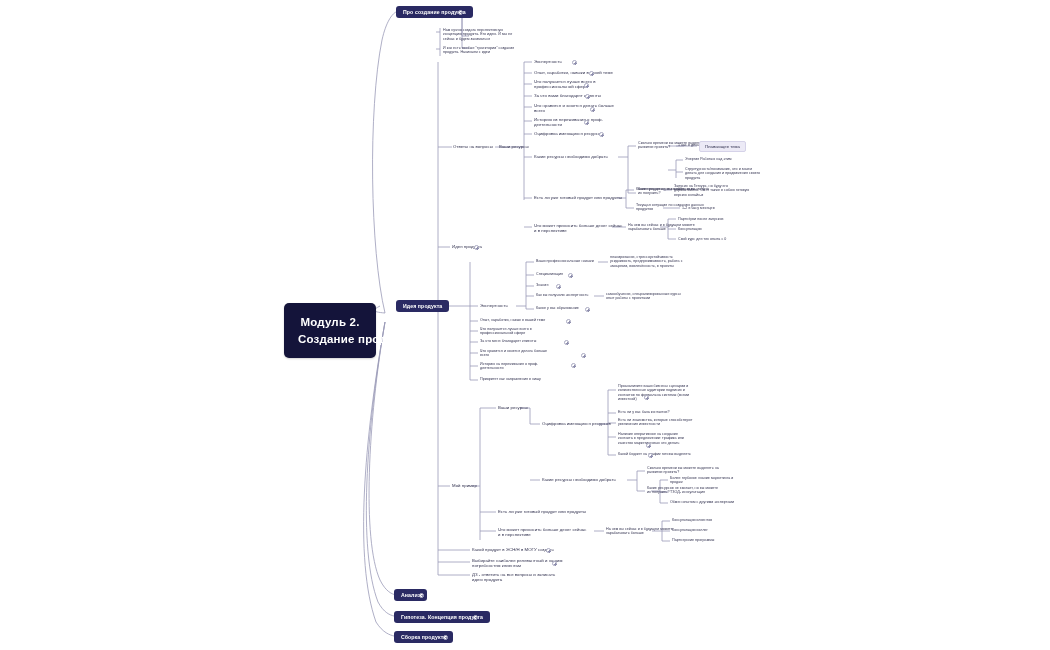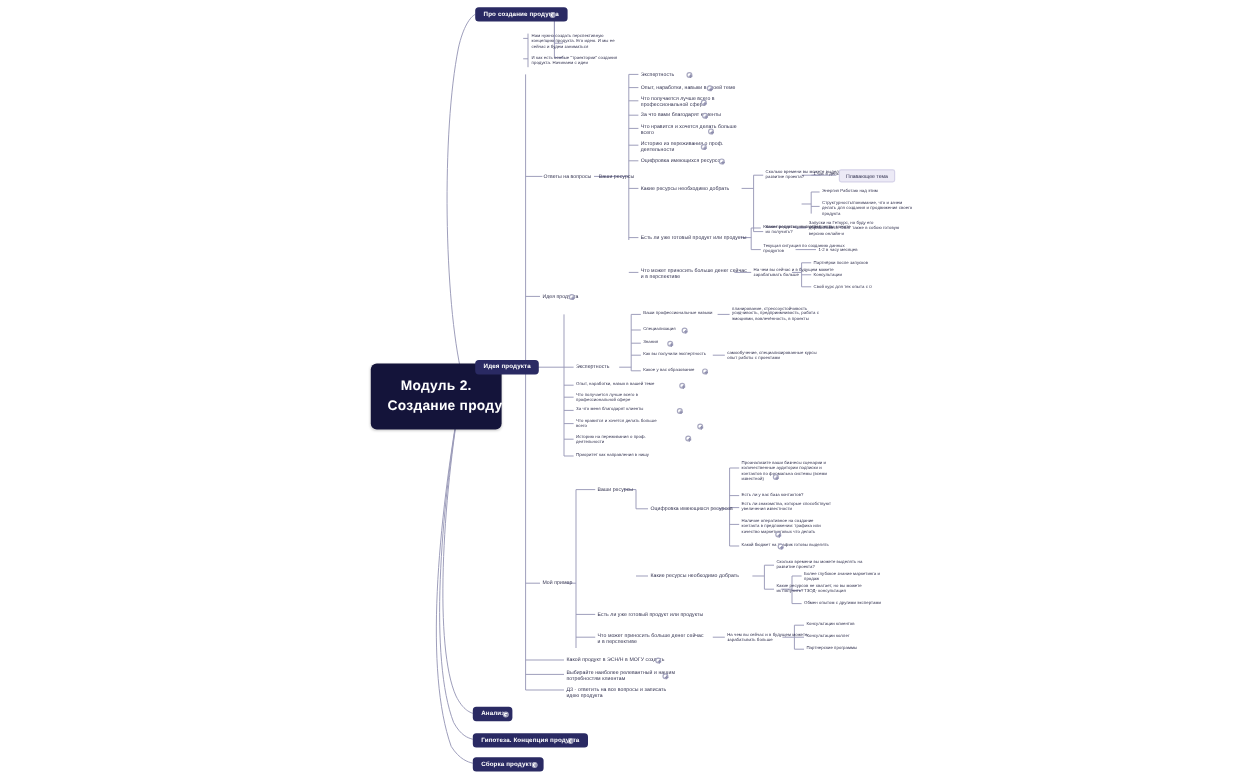--- a/index.html
+++ b/index.html
@@ -219,21 +219,21 @@
     <line x1="662" y1="521" x2="662" y2="541"></line>
     <line x1="662" y1="521" x2="670" y2="521"></line>
     <line x1="662" y1="531" x2="670" y2="531"></line>
     <line x1="662" y1="541" x2="670" y2="541"></line>
 
     <line x1="438" y1="550" x2="470" y2="550"></line>
     <line x1="438" y1="562" x2="470" y2="562"></line>
     <line x1="438" y1="575" x2="470" y2="575"></line>
   </svg>
 
-  <div class="node root" style="left:309px; top:303px; width:109px;">Модуль 2.
+  <div class="node root" style="left:284px; top:303px; width:92px;">Модуль 2.
 Создание продукта</div>
 
   <div class="node pill" style="left:396px; top:6px;">Про создание продукта</div>
   <div class="dot collapsed" style="left:458px; top:9.5px;"></div>
 
   <div class="node pill" style="left:396px; top:300px;">Идея продукта</div>
 
   <div class="node pill" style="left:394px; top:589px;">Анализ</div>
   <div class="dot collapsed" style="left:419px; top:592.5px;"></div>
 

